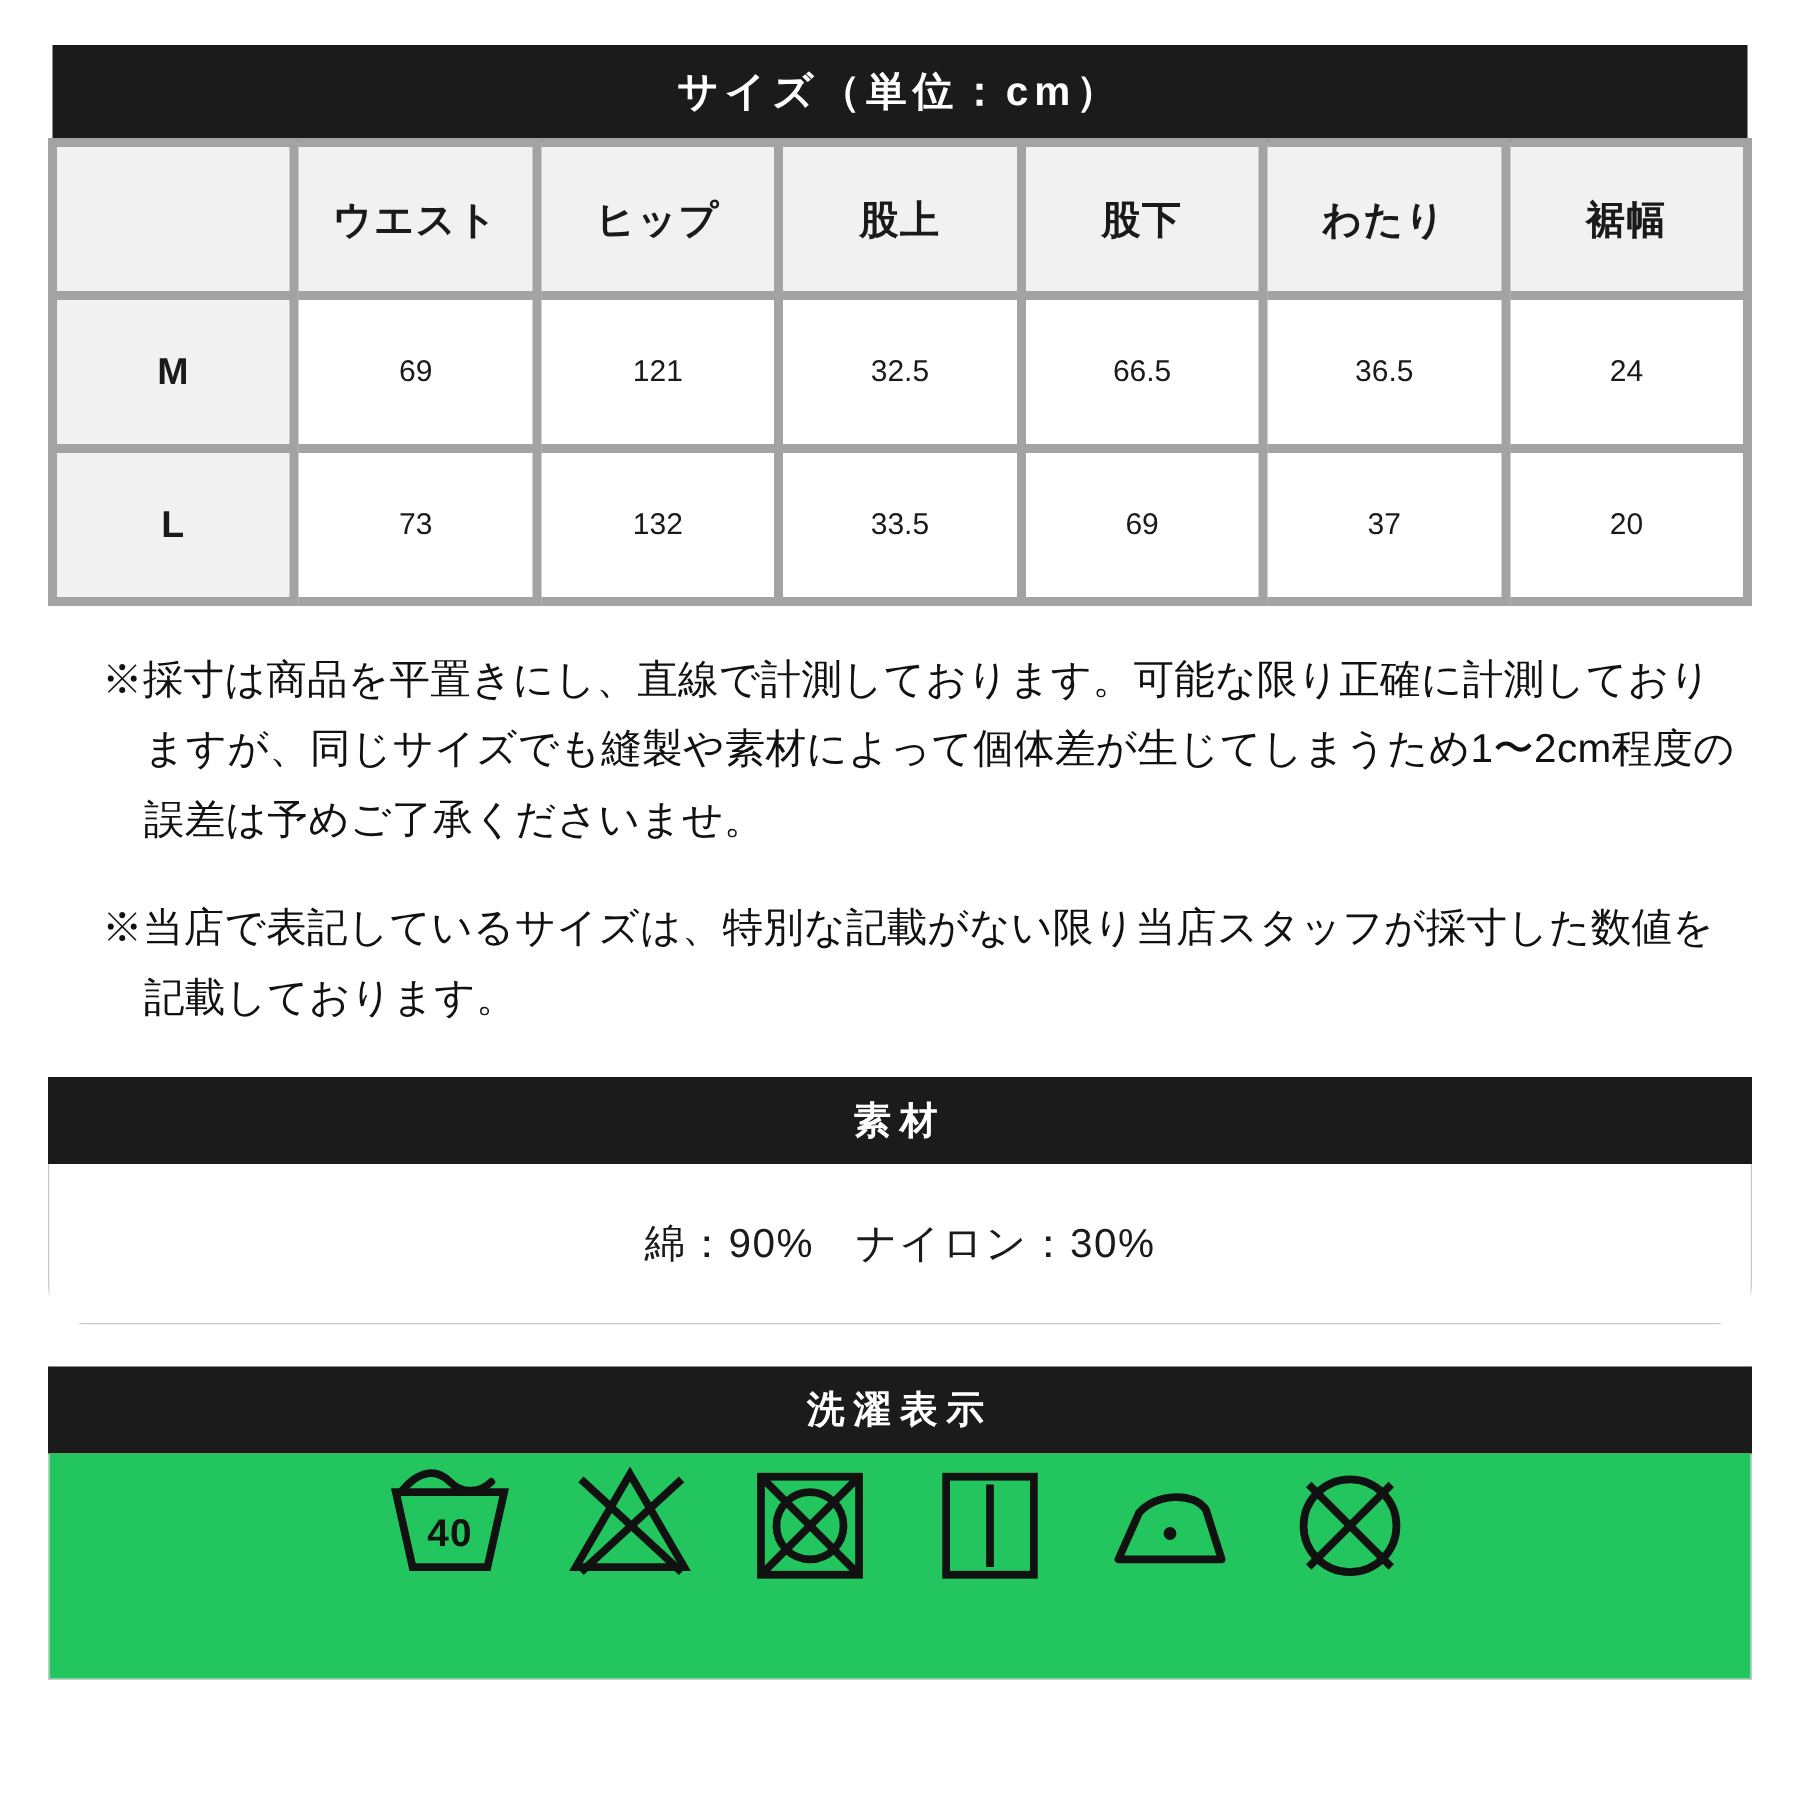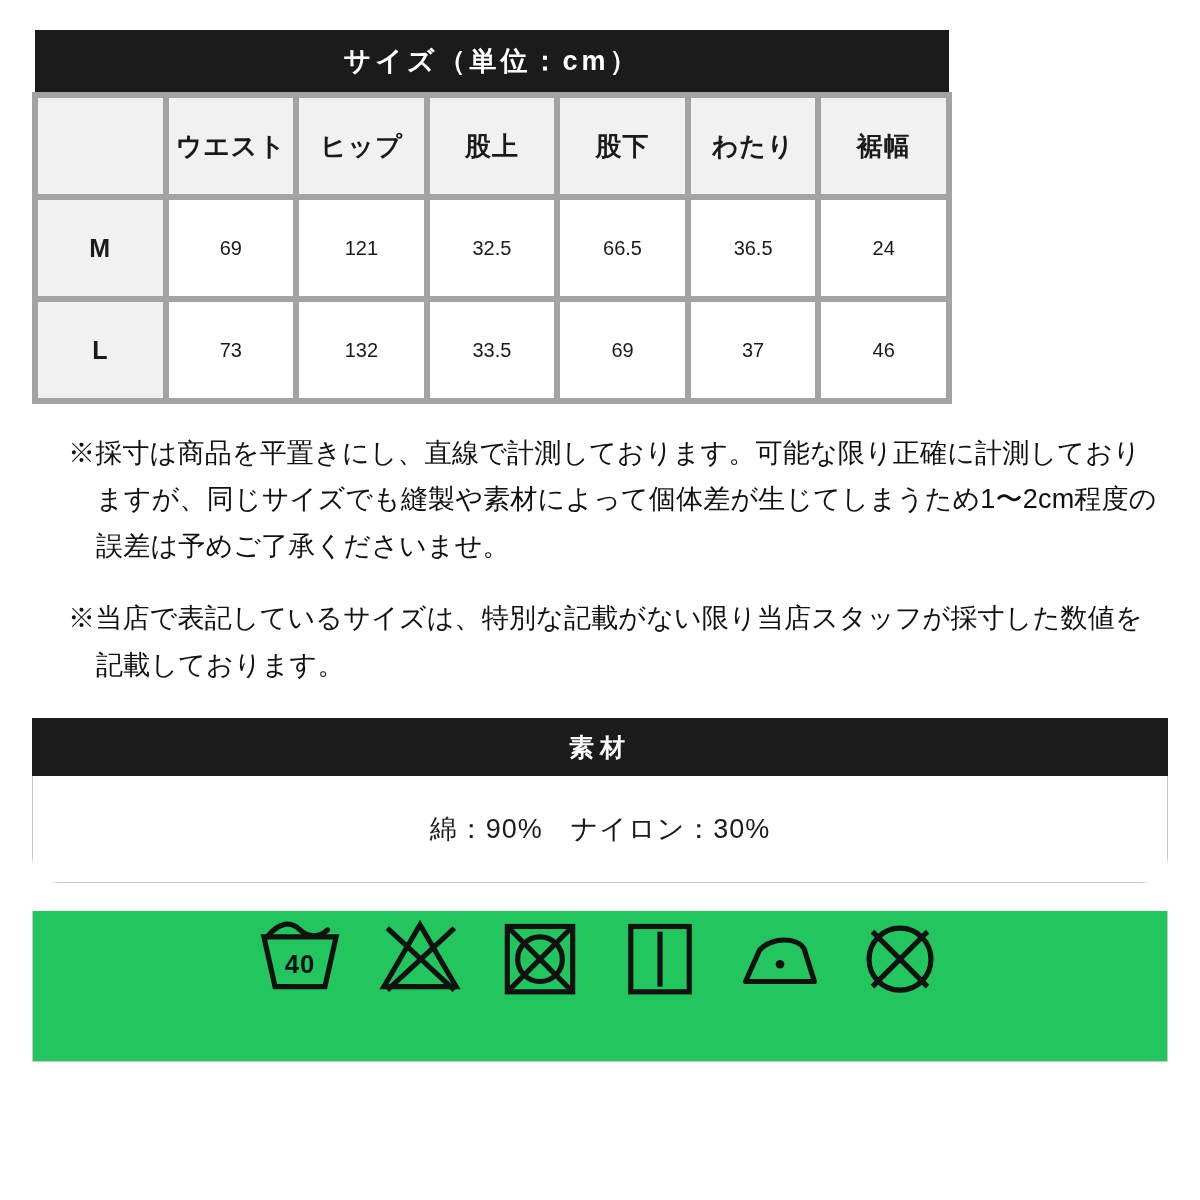--- a/index.html
+++ b/index.html
@@ -17,21 +17,21 @@
   .page {
     width: 1200px;
     height: 1200px;
     box-sizing: border-box;
     padding: 30px 32px;
     position: relative;
   }
 
   
   .size-table {
-    width: 920px;
+    width: 1136px;
     border-collapse: collapse;
     table-layout: fixed;
     margin: 0;
     padding-left: 12px;
   }
   .size-table .title-bar {
     background: #1b1b1b;
     color: #ffffff;
     text-align: center;
     font-size: 27px;
@@ -159,36 +159,37 @@
         <td class="value">36.5</td>
         <td class="value">24</td>
       </tr>
       <tr>
         <td class="row-label">L</td>
         <td class="value">73</td>
         <td class="value">132</td>
         <td class="value">33.5</td>
         <td class="value">69</td>
         <td class="value">37</td>
-        <td class="value">46</td>
+        <td class="value">20</td>
       </tr>
     </tbody>
   </table>
 
   <div class="notes">
     <p class="note">※採寸は商品を平置きにし、直線で計測しております。可能な限り正確に計測しておりますが、同じサイズでも縫製や素材によって個体差が生じてしまうため1〜2cm程度の誤差は予めご了承くださいませ。</p>
     <p class="note">※当店で表記しているサイズは、特別な記載がない限り当店スタッフが採寸した数値を記載しております。</p>
   </div>
 
   <div class="section material-section">
     <div class="section-header">素材</div>
     <div class="section-body">綿：90%　ナイロン：30%</div>
   </div>
 
   <div class="section wash-section">
+    <div class="section-header">洗濯表示</div>
     <div class="section-body wash-body">
 
       <svg class="wash-icon" viewBox="0 0 100 100">
         <path d="M8 30 L92 30 L79 88 L21 88 Z" fill="none" stroke="#111" stroke-width="6" stroke-linejoin="miter"></path>
         <path d="M12 30 C 26 12, 40 12, 50 22 C 60 32, 74 30, 82 22" fill="none" stroke="#111" stroke-width="6" stroke-linecap="round"></path>
         <text x="50" y="72" text-anchor="middle" font-family="'Liberation Sans', sans-serif" font-size="30" font-weight="bold" fill="#111">40</text>
       </svg>
 
       <svg class="wash-icon" viewBox="0 0 100 100">
         <path d="M50 16 L92 88 L8 88 Z" fill="none" stroke="#111" stroke-width="6" stroke-linejoin="miter"></path>

